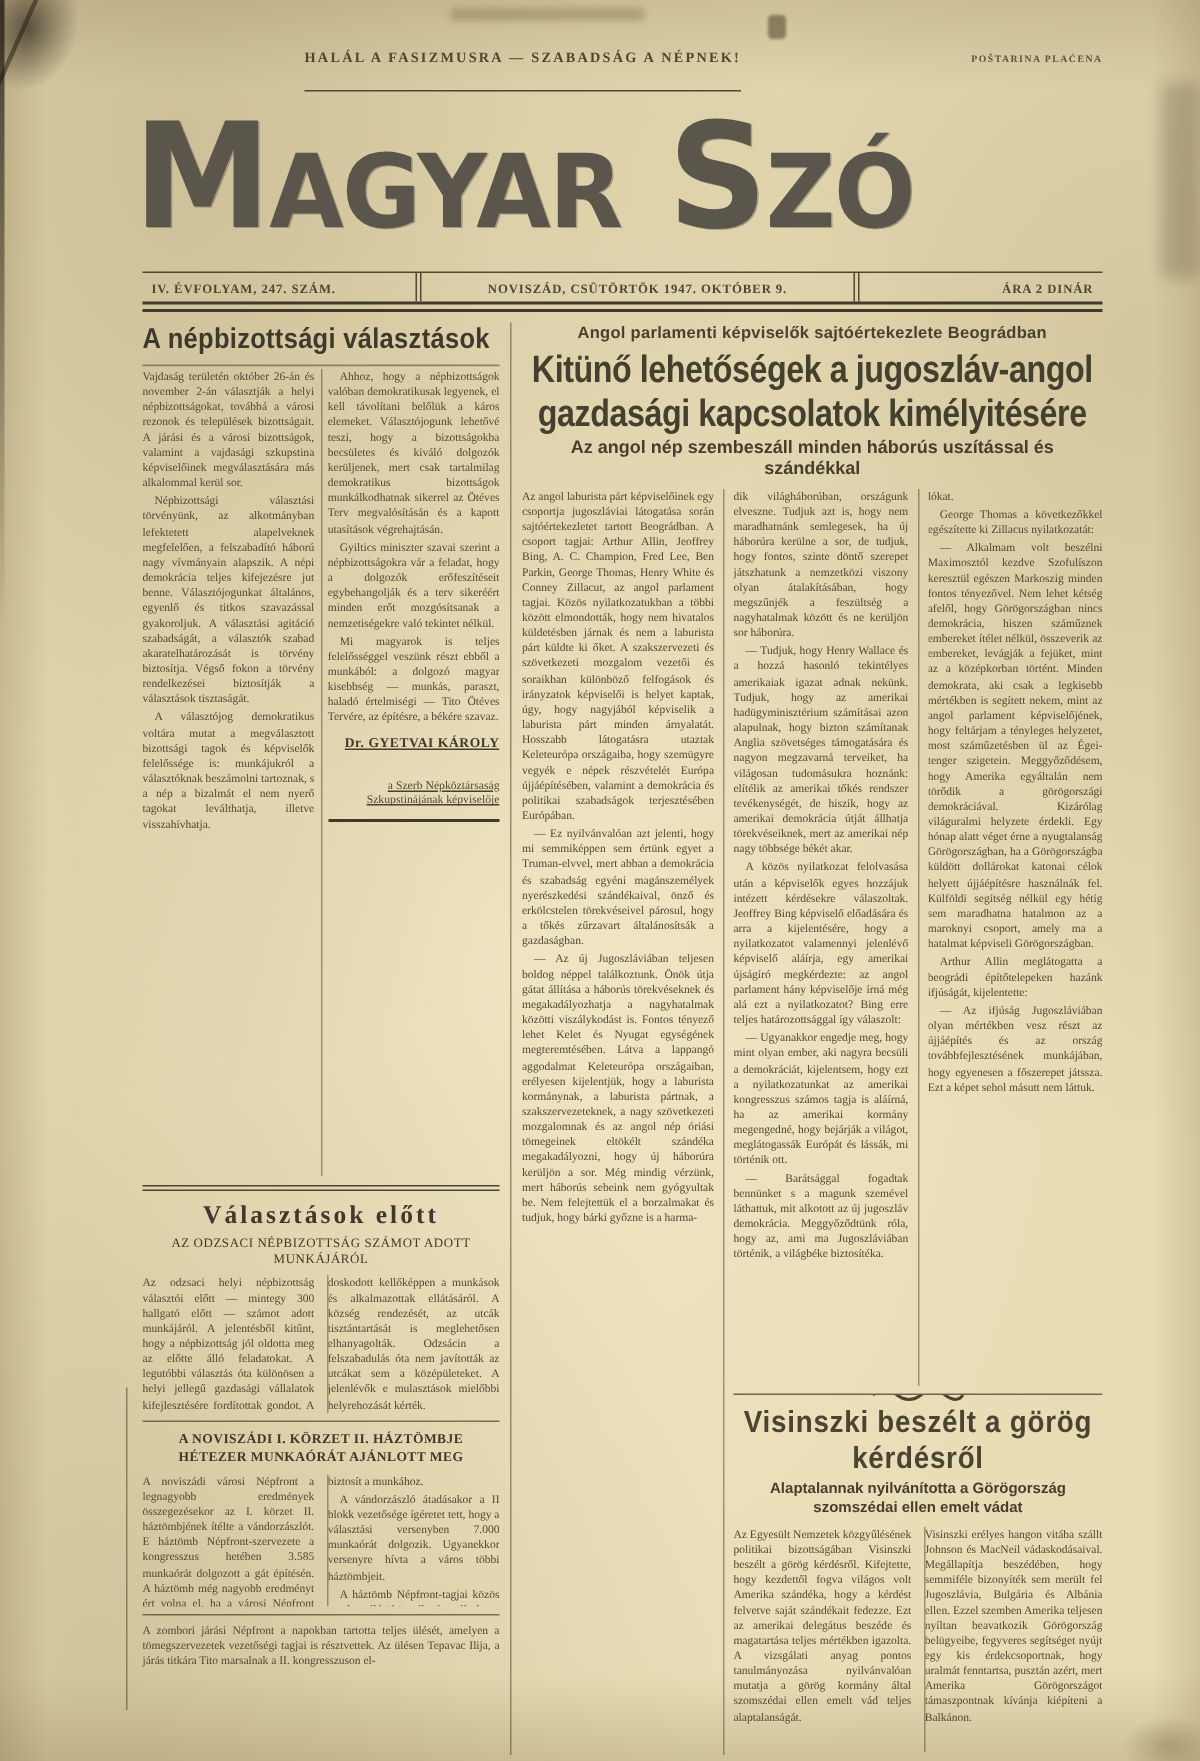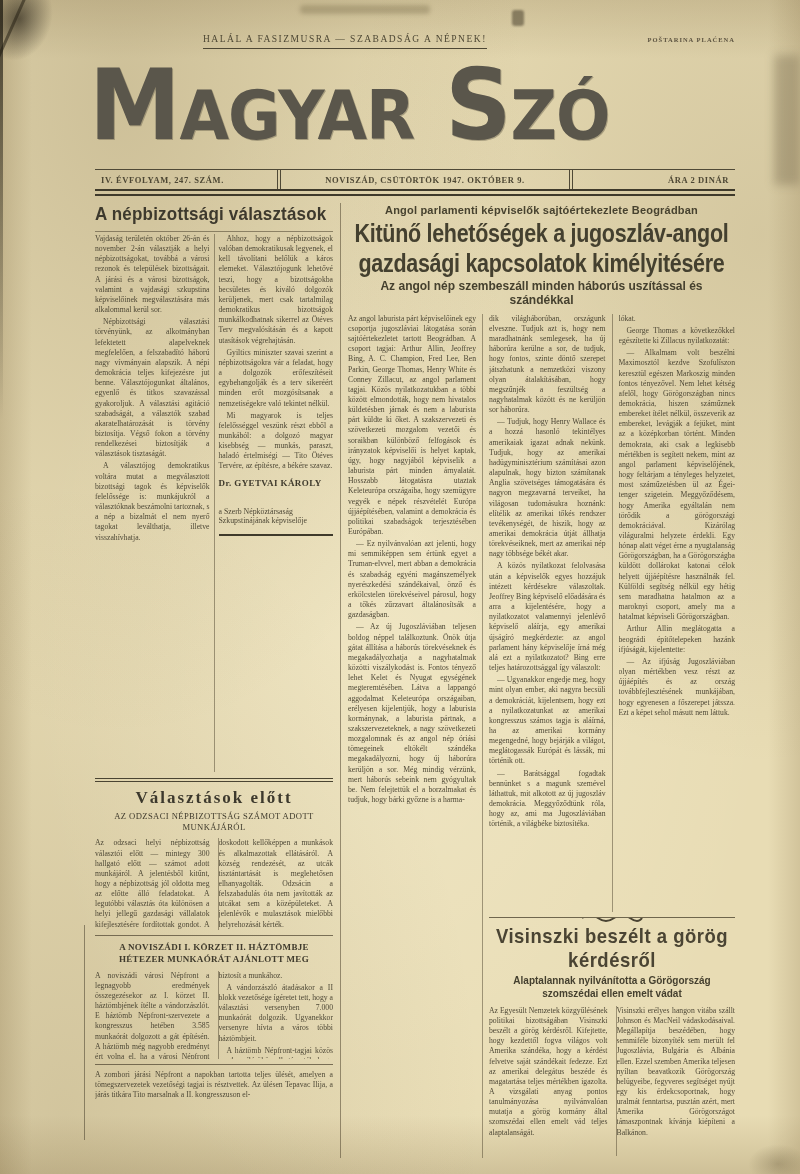--- a/index.html
+++ b/index.html
@@ -13,23 +13,23 @@
       radial-gradient(ellipse at 8% 95%, rgba(110,92,55,.18), transparent 40%),
       linear-gradient(180deg, rgba(130,108,66,.22), rgba(130,108,66,0) 5%, rgba(130,108,66,0) 95%, rgba(130,108,66,.25)),
       linear-gradient(90deg, rgba(130,108,66,.25), rgba(130,108,66,0) 4%, rgba(130,108,66,0) 96%, rgba(130,108,66,.22));
     font-family:"Liberation Serif", serif;
     color:#45402f;
   }
   .content{position:absolute;left:95px;top:34px;width:640px;}
   
   .topline{display:flex;justify-content:space-between;align-items:flex-start;}
   .slogan{
-    margin-left:108px;font-family:"Liberation Serif",serif;font-weight:normal;
+    margin-left:108px;font-family:"Liberation Serif",serif;font-weight:bold;
     font-size:9.5px;letter-spacing:1.5px;border-bottom:1.5px solid #4d4734;
-    padding-bottom:4px;color:#4d4734;white-space:nowrap;
+    padding-bottom:16px;color:#4d4734;white-space:nowrap;
   }
   .postage{font-size:6.5px;font-weight:bold;letter-spacing:1px;color:#5c5340;margin-top:2px;}
   .paper-title{
     margin:0;margin-left:-6px;height:118px;
     font-family:"DejaVu Sans","Liberation Sans",sans-serif;
     font-variant:small-caps;font-weight:900;font-size:92px;line-height:108px;
     letter-spacing:-1px;color:#5a564b;
     transform:scaleY(1.06);transform-origin:top left;white-space:nowrap;
     text-shadow:1px 1px 0 rgba(70,64,50,.35);
   }
@@ -51,21 +51,21 @@
   .bodytext p{margin:0 0 2px;text-indent:8px;font-size:7.7px;line-height:1.32;text-align:justify;color:#4e4836;}
   .bodytext p:first-child{text-indent:0;}
   
   .a1-headline{
     margin:0 0 5px;font-family:"Liberation Sans",sans-serif;font-weight:bold;
     font-size:17px;letter-spacing:.2px;color:#3d392d;
     border-bottom:1px solid rgba(75,66,45,.55);padding-bottom:5px;
     transform:scaleY(1.12);transform-origin:top left;
   }
   .a1-cols{column-count:2;column-gap:9px;column-rule:1px solid rgba(80,70,48,.5);height:538px;overflow:hidden;}
-  .signature{margin-top:6px;text-align:left;break-inside:avoid;}
+  .signature{margin-top:6px;text-align:right;break-inside:avoid;text-decoration:underline;}
   .sig-name{font-weight:bold;font-size:9px;letter-spacing:.4px;color:#3f3a2c;}
   .sig-role{font-size:7.8px;line-height:1.25;margin-top:19px;color:#4e4836;}
   .end-rule{width:120px;margin:8px auto 0;border-top:2px solid #3f3a2b;}
   .sep-double{height:2px;border-top:1px solid #4a4432;border-bottom:1px solid #4a4432;margin:6px 0;}
   .sep-thin{border-top:1px solid rgba(75,66,45,.7);margin:5px 0;}
   
   .elections-header{
     margin:4px 0 3px;text-align:center;font-family:"Liberation Serif",serif;
     font-weight:bold;font-size:17px;letter-spacing:2px;color:#3d392d;
   }

